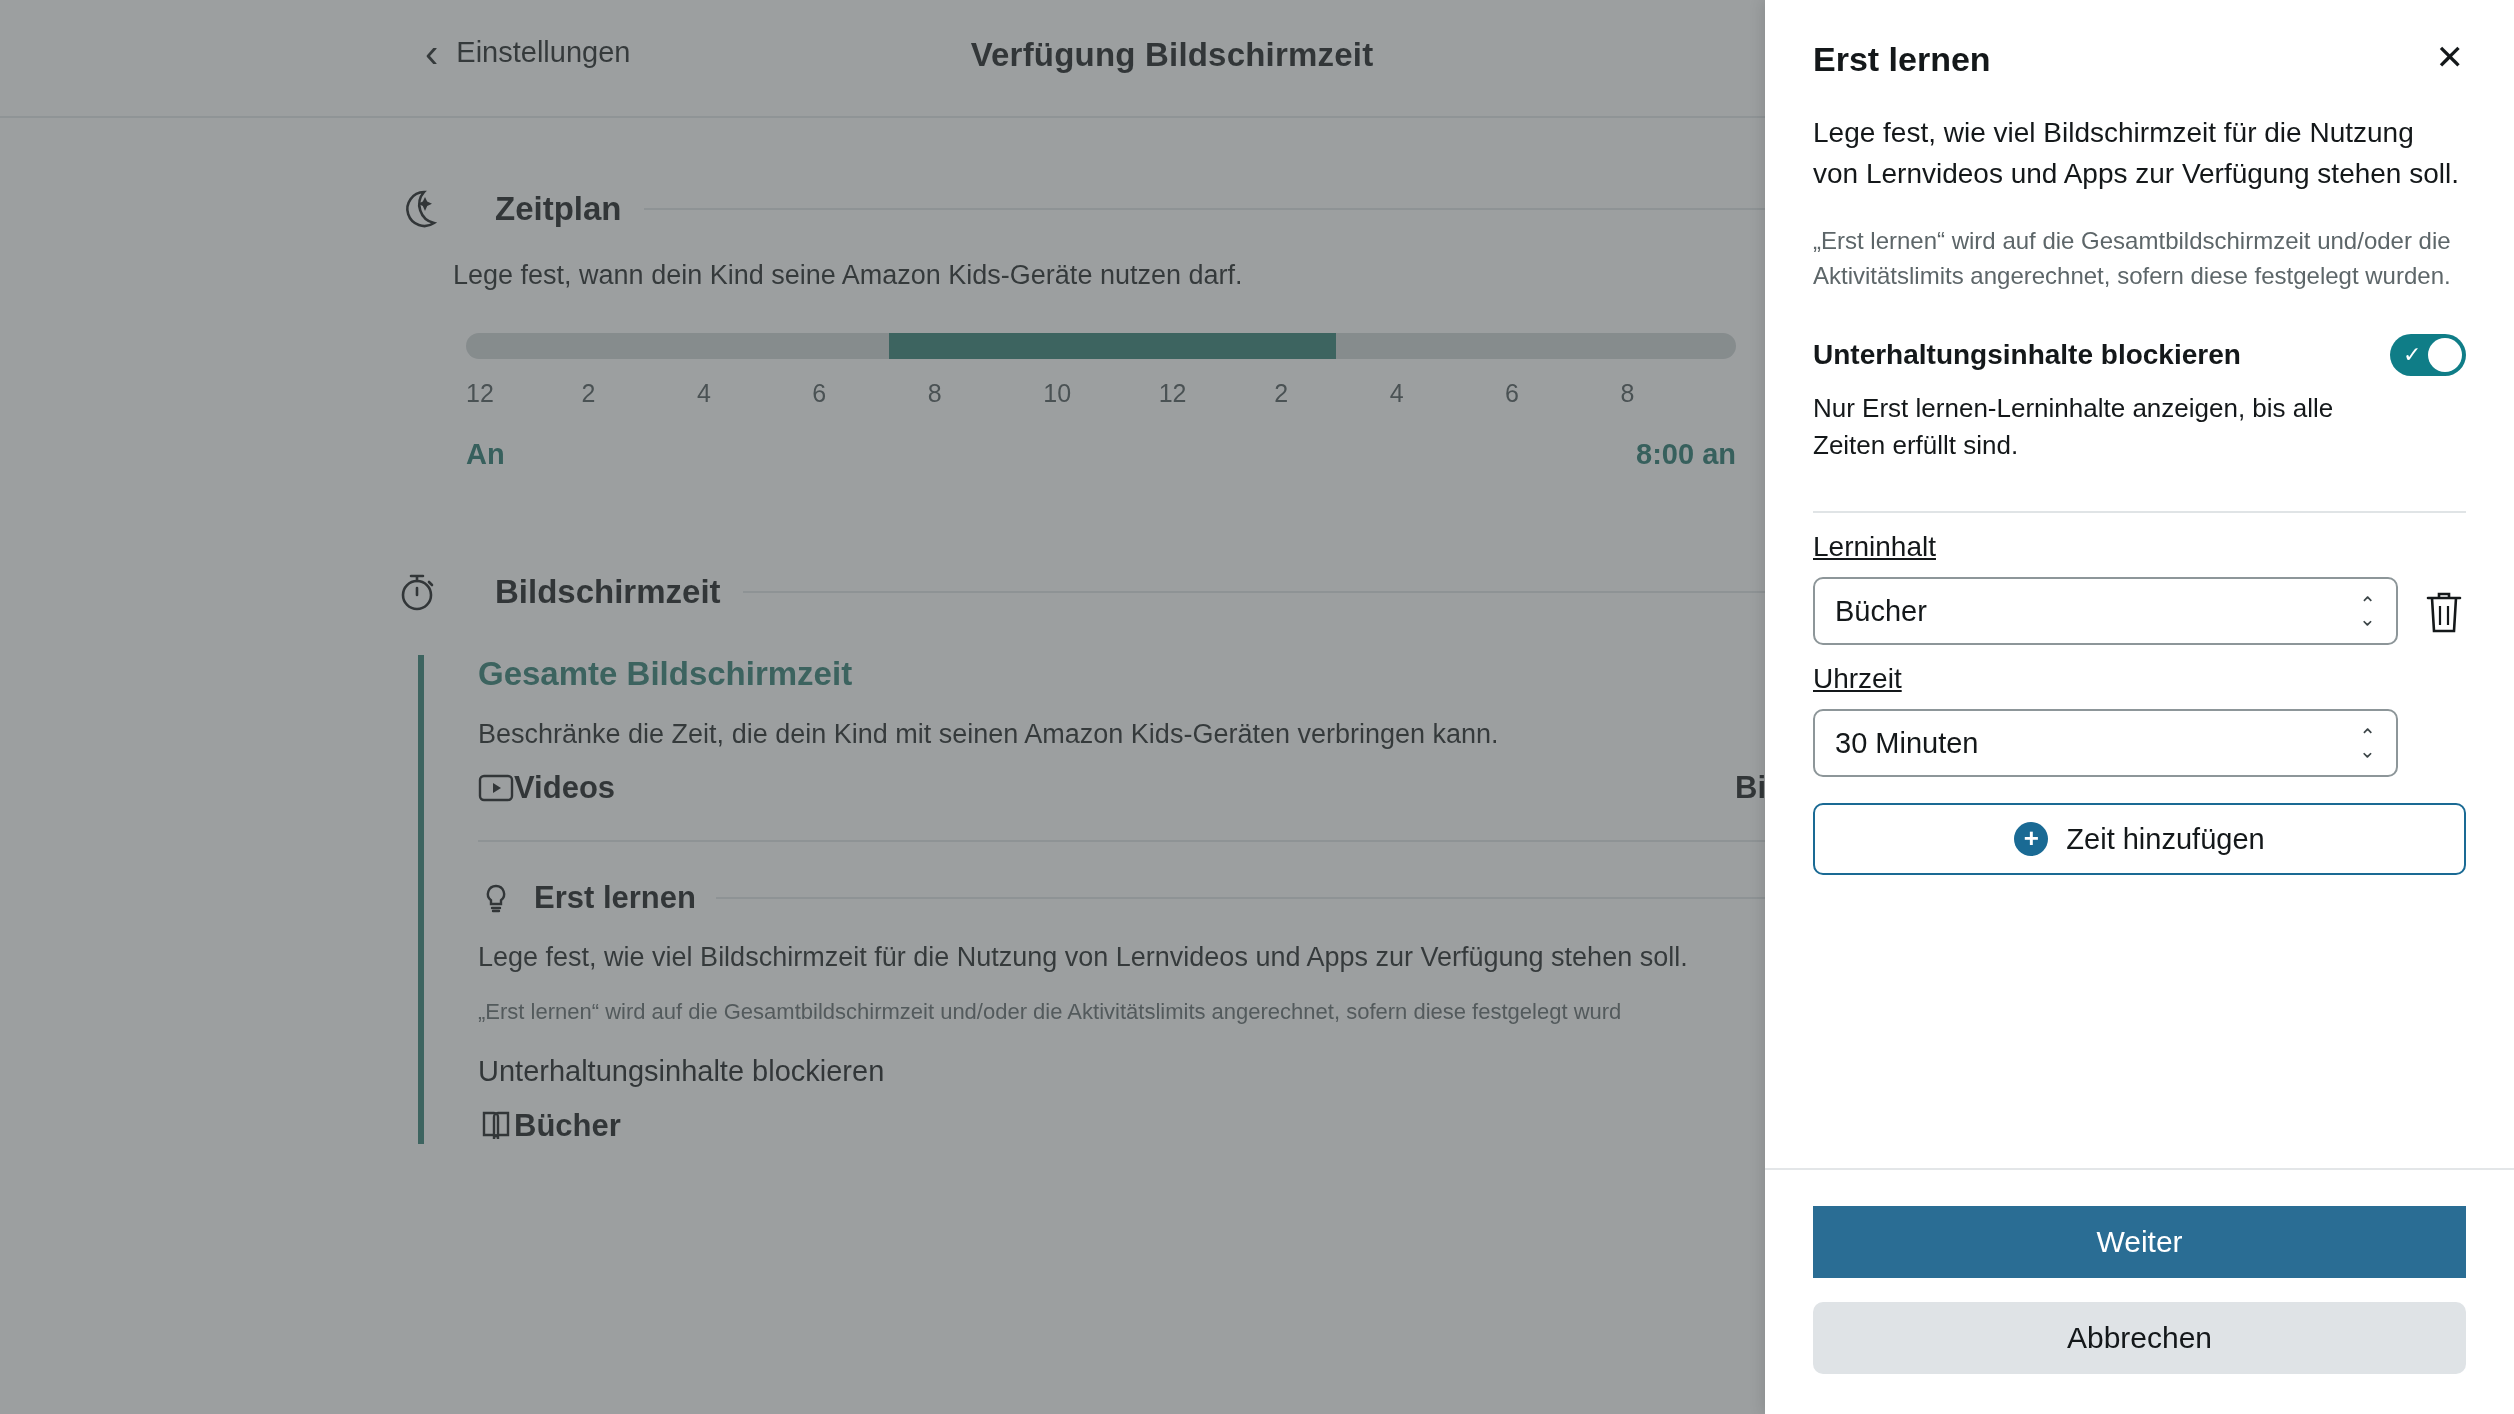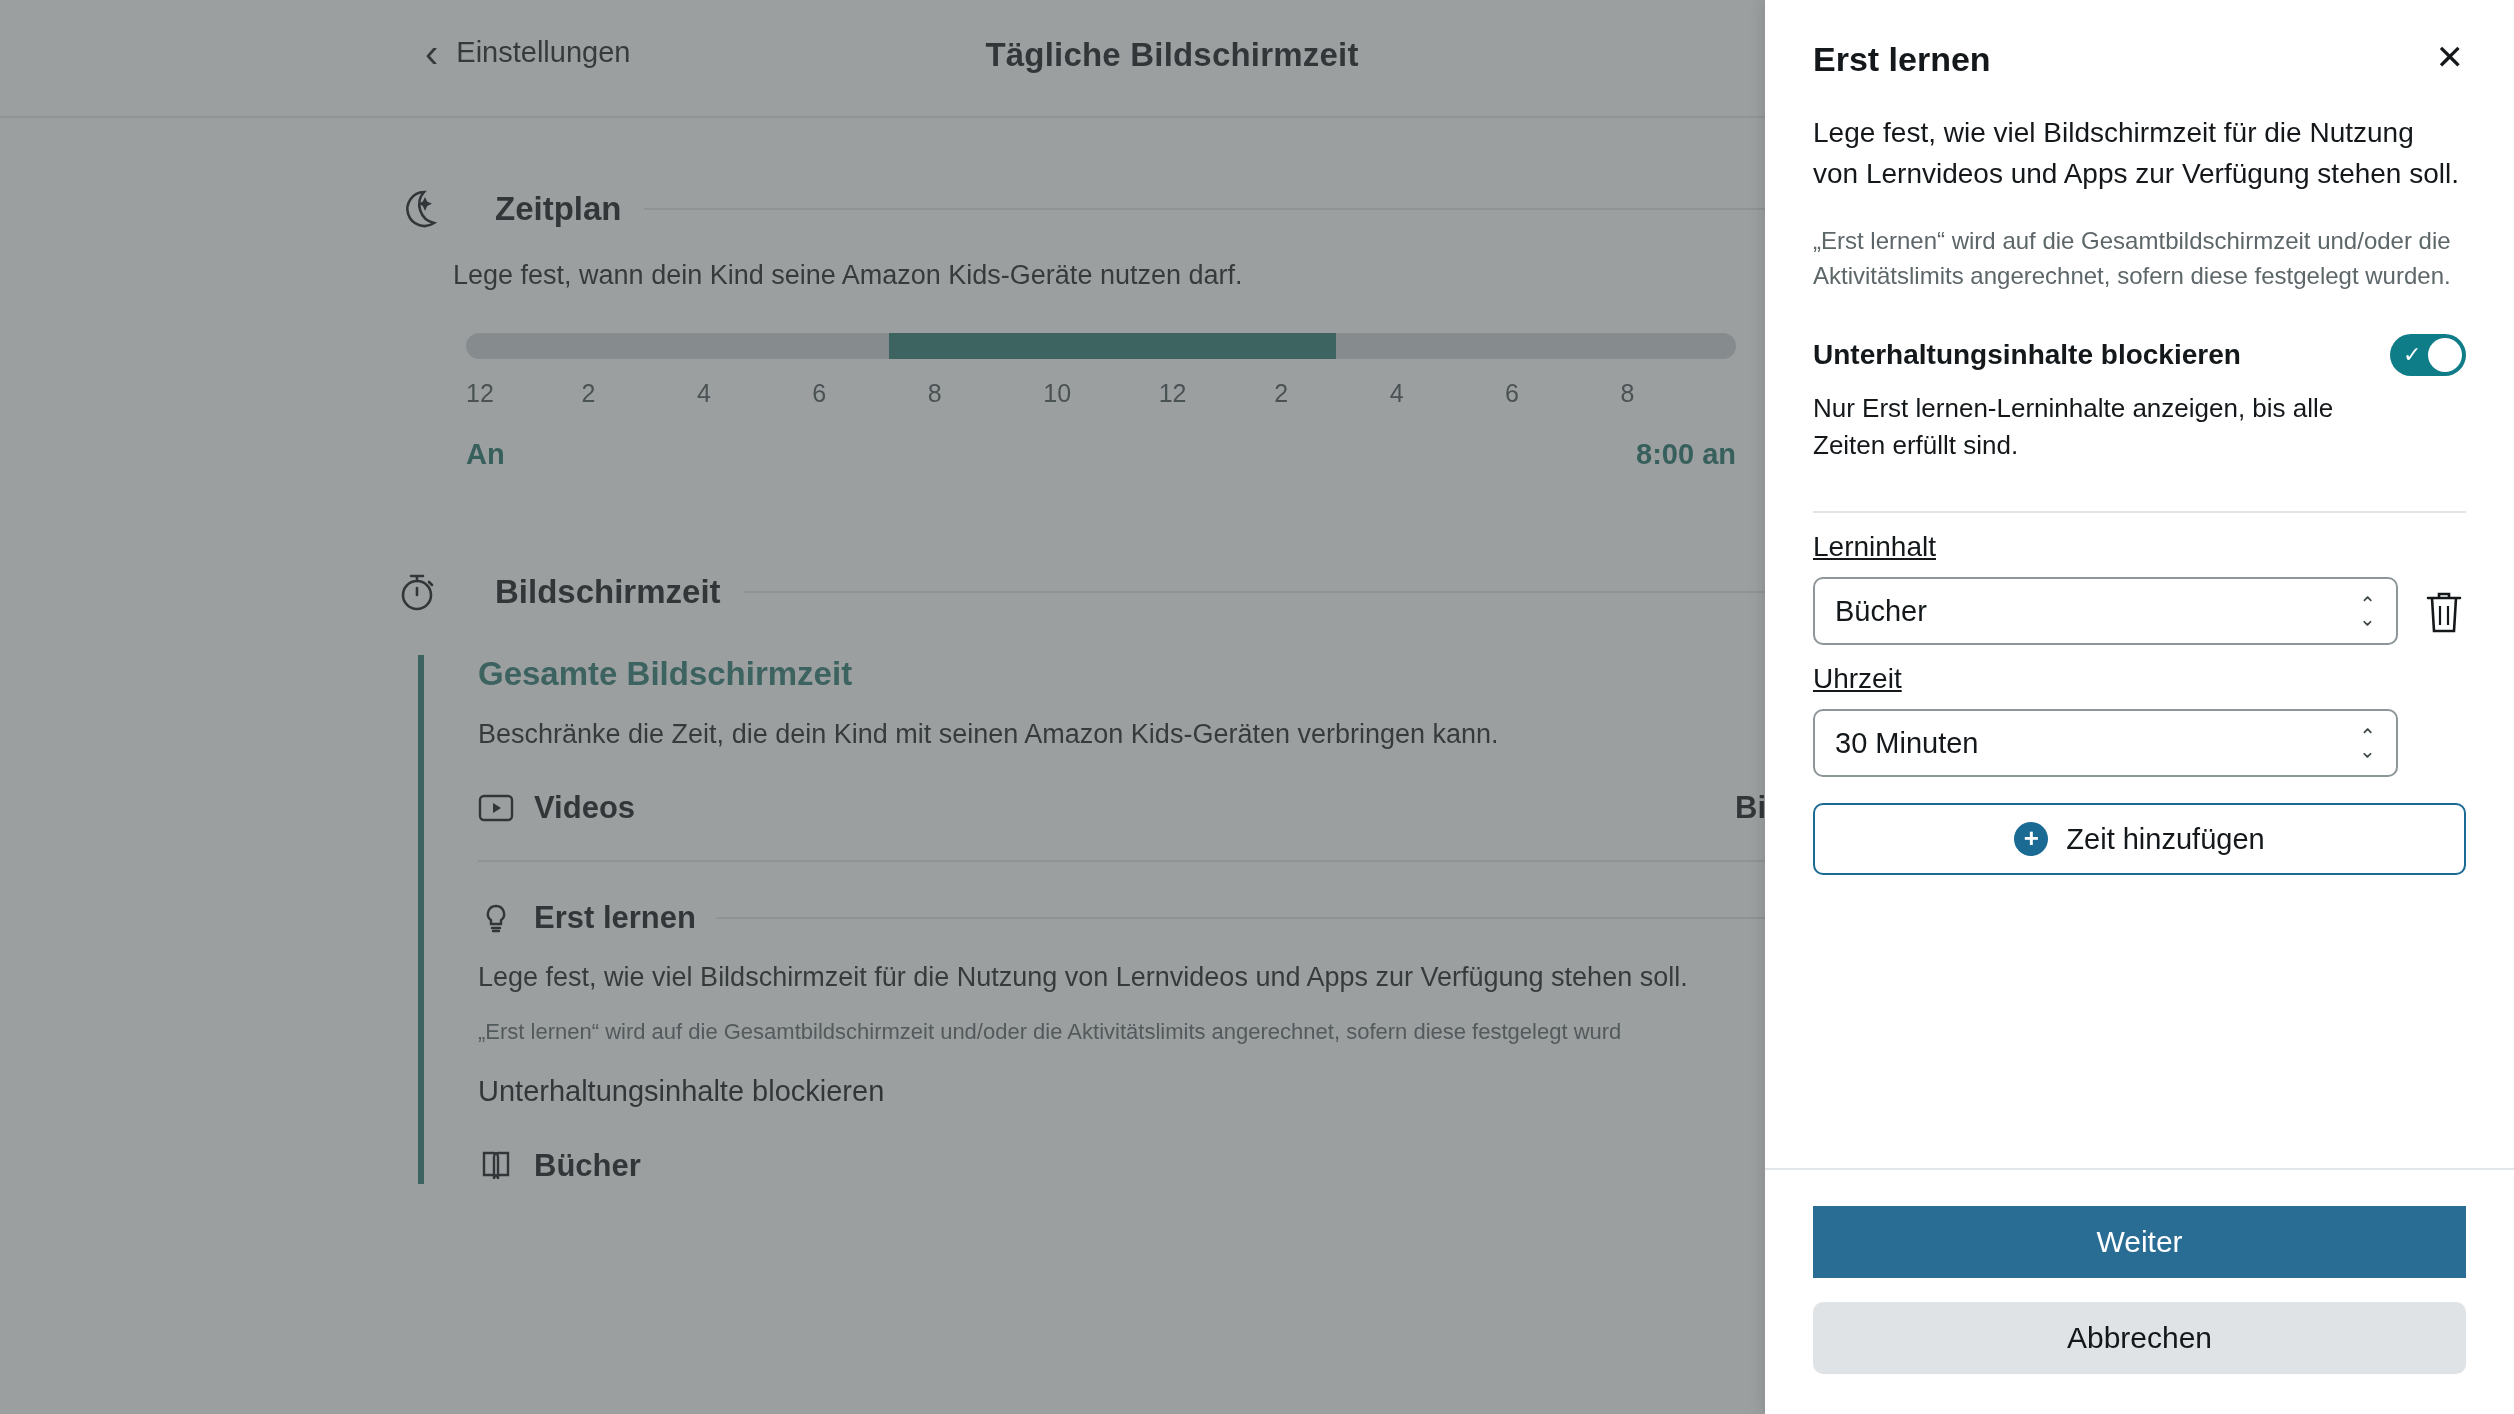--- a/index.html
+++ b/index.html
@@ -155,22 +155,21 @@
     font-weight: 700;
   }
   .st-card .desc {
     margin-top: 26px;
     font-size: 27px;
     color: #1b1f21;
   }
   .row-item {
     display: flex;
     align-items: center;
-    gap: 20px;
-    margin-top: 40px;
+    margin-top: 20px;
   }
   .row-item .lbl {
     font-size: 31px;
     font-weight: 700;
     color: #14181a;
   }
   .row-item .far-right {
     margin-left: auto;
     font-size: 31px;
     font-weight: 700;
@@ -398,21 +397,21 @@
 
 <div id="page-root">
 
   <div id="bg-page">
 
     <div class="topbar">
       <div class="back-link">
         <span class="back-chevron">‹</span>
         <span>Einstellungen</span>
       </div>
-      <div class="topbar-title">Tägliche Bildschirmzeit</div>
+      <div class="topbar-title">Verfügung Bildschirmzeit</div>
     </div>
 
     <div class="content">
 
       <div class="section-head" style="margin-top:70px;">
         <svg class="sec-icon" viewBox="0 0 42 42">
           <path d="M28 4a17 17 0 1 0 10 31A19 19 0 0 1 28 4z" fill="none" stroke="#14181a" stroke-width="2.6"></path>
           <path d="M29 9l2.2 4.6L36 15.8l-4.8 2.2L29 23l-2.2-5-4.8-2.2 4.8-2.2z" fill="#14181a"></path>
         </svg>
         <span class="ttl">Zeitplan</span>

